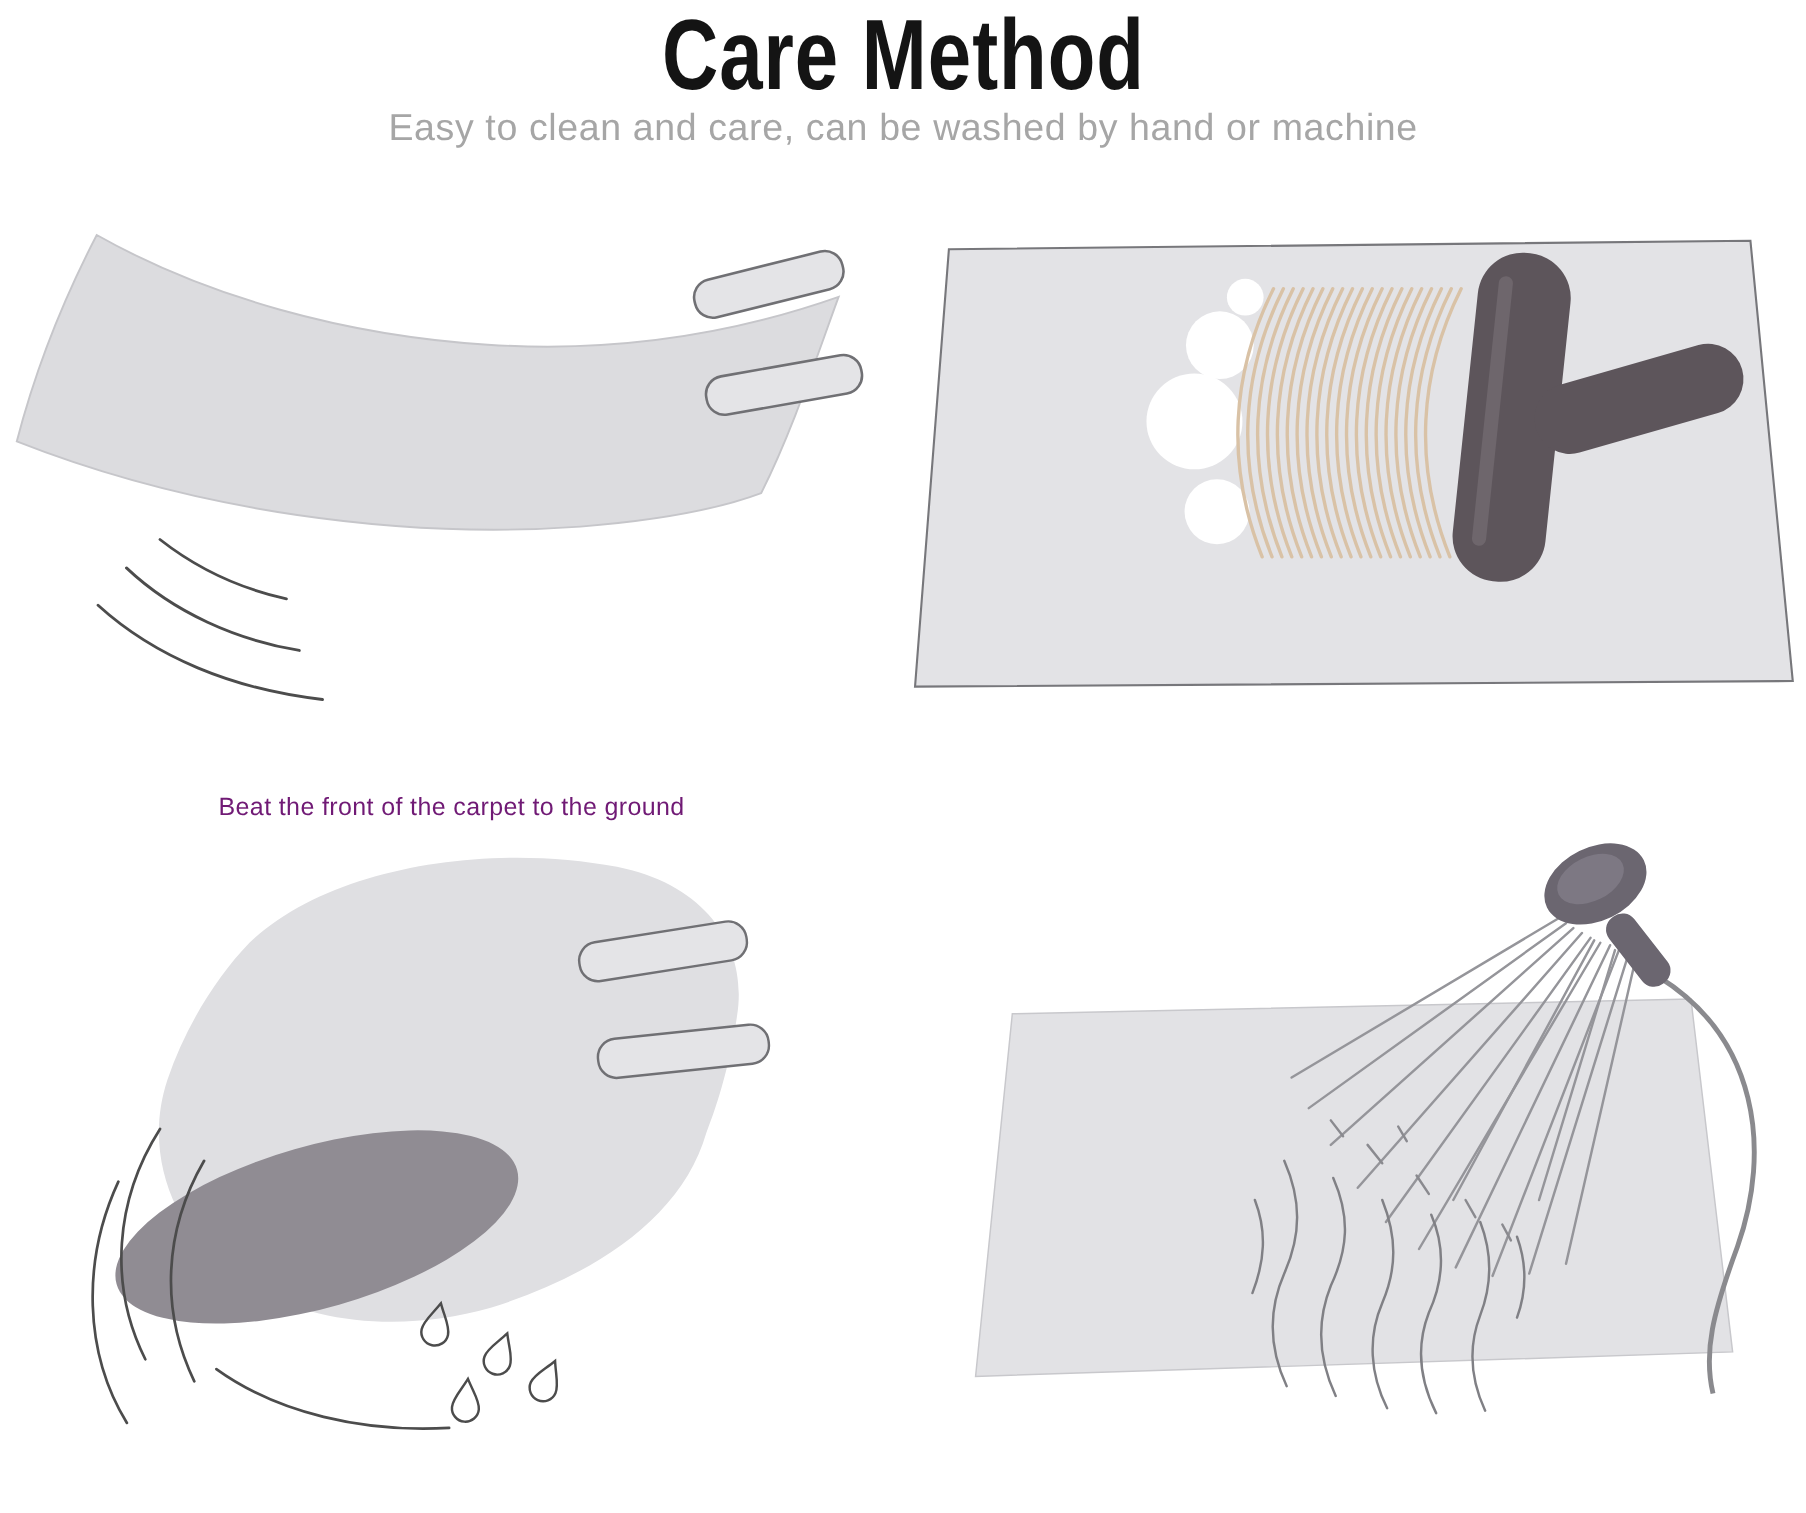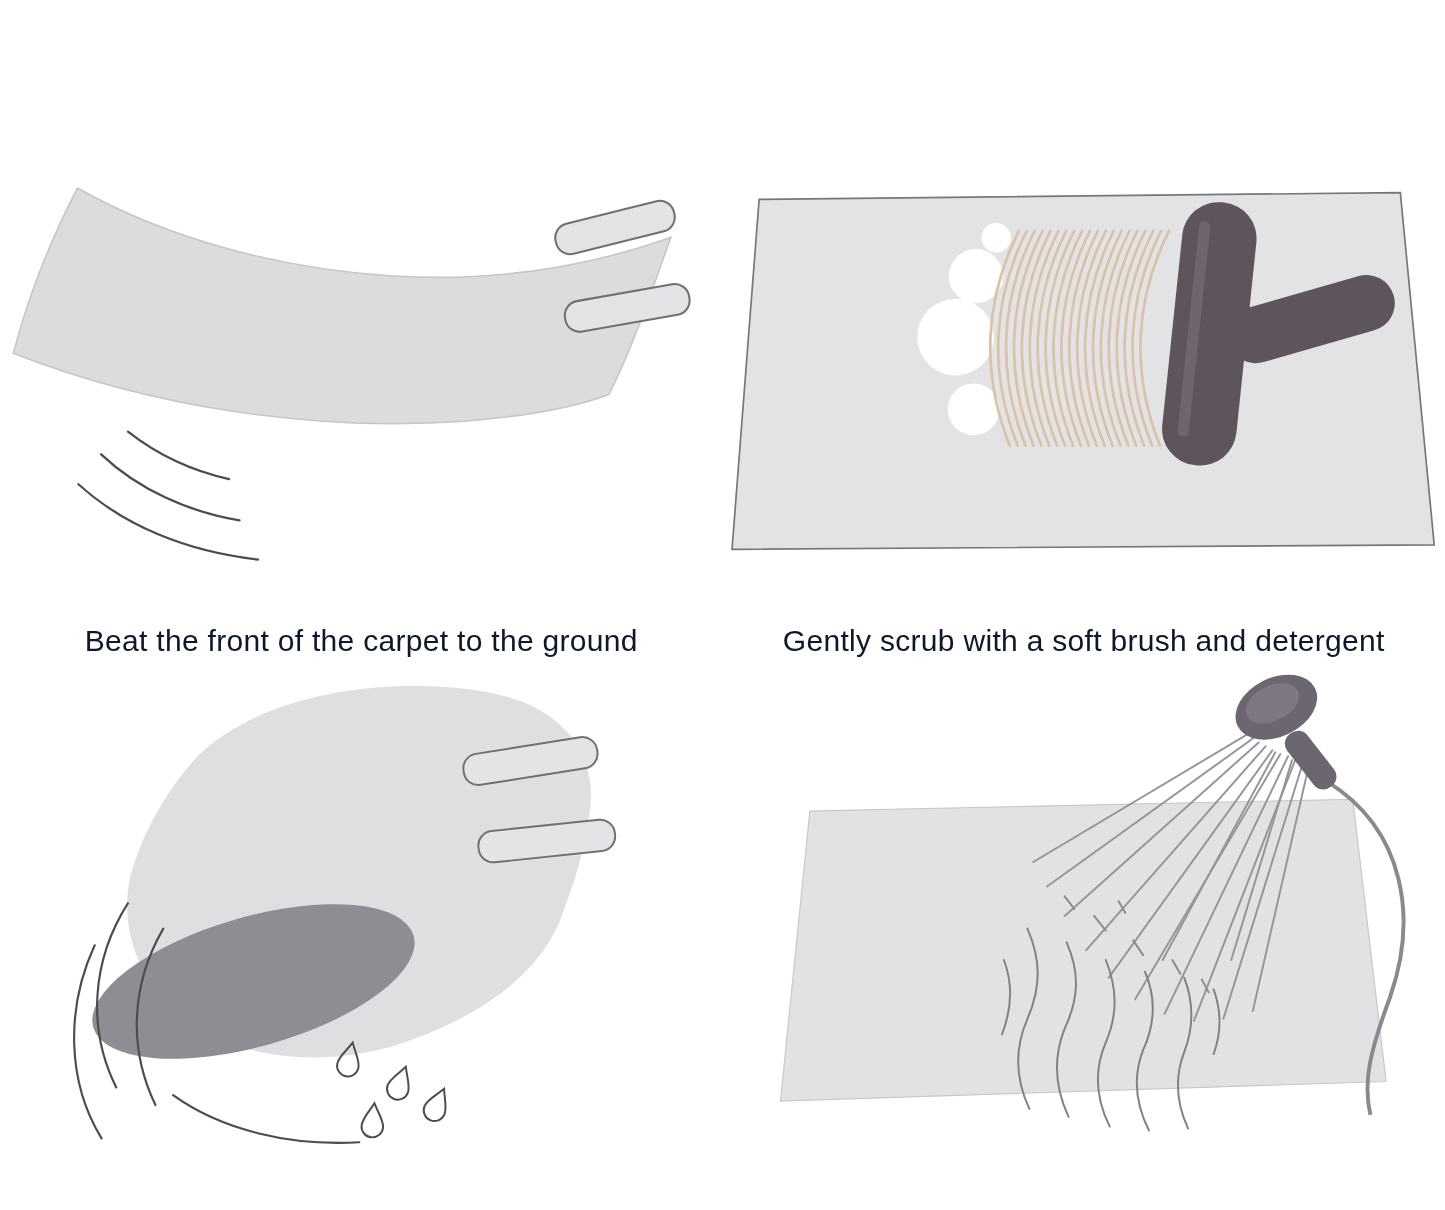--- a/index.html
+++ b/index.html
@@ -7,27 +7,31 @@
         font-family:"Liberation Sans",sans-serif;}
   .header{position:absolute;top:0;left:0;right:0;text-align:center;padding-top:4px;}
   .title{display:inline-block;font-size:80px;font-weight:700;color:#141414;line-height:1.0;
          letter-spacing:1px;transform:scaleX(.78);transform-origin:center;margin:0;}
   .subtitle{font-size:30px;color:#a6a6a6;letter-spacing:.5px;margin-top:2px;}
   .grid{position:absolute;top:148px;left:0;width:1445px;height:1062px;
         display:grid;grid-template-columns:1fr 1fr;grid-template-rows:518px 544px;}
   figure.step{position:relative;margin:0;}
   .illus{position:absolute;top:0;left:0;width:100%;height:calc(100% - 54px);}
   figcaption{position:absolute;left:0;right:0;bottom:8px;text-align:center;
-             font-size:30px;color:#0f172a;letter-spacing:.3px;}
+             font-size:20px;color:#701a75;letter-spacing:.3px;}
 </style>
 </head>
 <body>
 
 <div class="page">
 
+  <header class="header">
+    <h1 class="title">Care Method</h1>
+    <div class="subtitle">Easy to clean and care, can be washed by hand or machine</div>
+  </header>
 
   <div class="grid">
 
     <figure class="step">
       <svg class="illus" viewBox="0 0 700 400" preserveAspectRatio="xMidYMid meet">
         <path d="M 75,14 C 48,66 27,120 13,174 C 150,228 310,250 450,240 C 512,235 558,226 590,214 C 614,166 631,114 650,62 C 562,93 470,105 378,99 C 268,92 160,62 75,14 Z" fill="#dcdcdf" stroke="#c6c6ca" stroke-width="1.5"></path>
         <g>
           <g transform="translate(535,52) rotate(-14)">
             <rect width="118" height="30" rx="14" fill="#e4e4e7" stroke="#707074" stroke-width="2"></rect>
           </g>
@@ -77,21 +81,20 @@
             <use href="#bristle" transform="translate(381,38)"></use>
           <use href="#bristle" transform="translate(388,38)"></use>
             <use href="#bristle" transform="translate(395,38)"></use>
         </g>
         <g>
           <rect x="398" y="12" width="66" height="234" rx="32" transform="rotate(6 430 127)" fill="#5d555b"></rect>
           <rect x="412" y="30" width="10" height="192" rx="5" transform="rotate(6 430 127)" fill="#6e666c"></rect>
           <rect x="448" y="112" width="152" height="50" rx="25" transform="rotate(-16 448 137)" fill="#5d555b"></rect>
         </g>
       </svg>
-      <figcaption>Gently scrub with a soft brush and detergent</figcaption>
     </figure>
 
     <figure class="step">
       <svg class="illus" viewBox="0 0 620 500" preserveAspectRatio="xMidYMid meet">
         <defs>
           <path id="drop" d="M 0,-16 C 5,-6 11,1 11,8 A 11,11 0 1,1 -11,8 C -11,1 -5,-6 0,-16 Z"></path>
         </defs>
         <path d="M 145,90 C 210,28 340,8 445,28 C 520,43 552,95 543,150 C 538,185 528,220 518,245 C 498,315 425,362 342,388 C 272,408 196,402 142,368 C 82,330 58,262 78,202 C 93,158 118,118 145,90 Z" fill="#dfdfe2"></path>
         <ellipse cx="200" cy="322" rx="170" ry="66" transform="rotate(-16 200 322)" fill="#908c93"></ellipse>
         <g>

